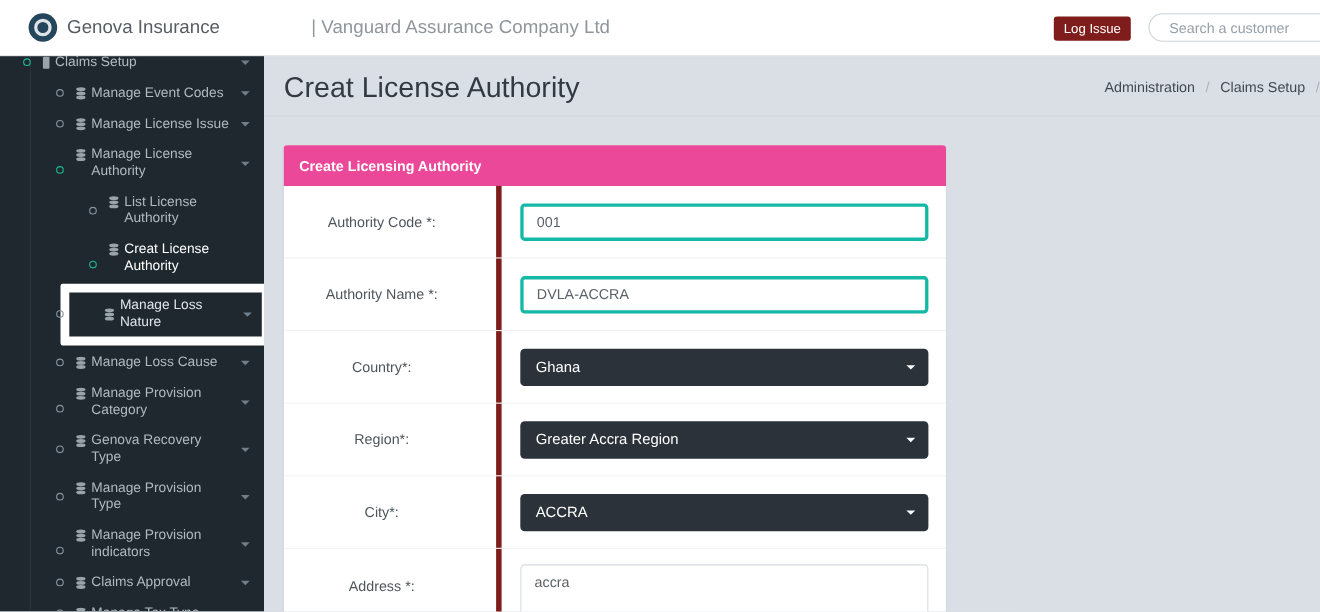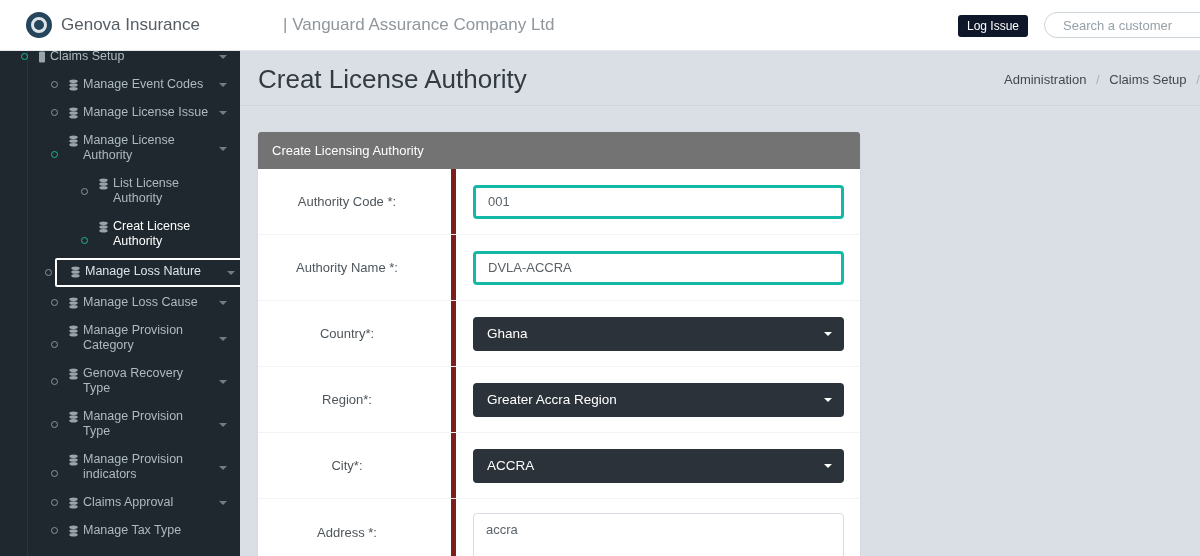--- a/index.html
+++ b/index.html
@@ -12,21 +12,21 @@
   .header{
     position:absolute;left:0;top:0;width:1200px;height:50px;background:#ffffff;
     border-bottom:1px solid #e4e8eb;z-index:20;
   }
   .brand{position:absolute;left:26px;top:0;height:50px;display:flex;align-items:center;gap:9px;}
   .logo{width:26px;height:26px;border-radius:50%;background:#24455c;position:relative;flex:0 0 auto;}
   .logo::after{content:'';position:absolute;inset:5px;border-radius:50%;border:3px solid rgba(255,255,255,.85);}
   .brand-name{font-size:17px;color:#565d63;}
   .company{position:absolute;left:283px;top:50%;transform:translateY(-50%);font-size:17px;color:#8f969c;white-space:nowrap;}
   .log-issue{
-    position:absolute;left:958px;top:15px;height:22px;background:#0f172a;color:#fff;
+    position:absolute;left:958px;top:15px;height:22px;background:#7f1d1d;color:#fff;
     border:none;border-radius:3px;font-size:12px;padding:0 9px;line-height:22px;
     font-family:inherit;cursor:pointer;
   }
   .search-pill{
     position:absolute;left:1044px;top:12px;width:170px;height:26px;border-radius:14px;
     border:1px solid #cdd4d9;background:#fff;padding:0 12px 0 18px;font-size:13px;color:#4e565c;
     font-family:inherit;outline:none;box-sizing:border-box;
   }
   .search-pill::placeholder{color:#97a1a9;}
   
@@ -55,40 +55,40 @@
   .lvl1 .bullet{left:21px;}
   .lvl2 .bullet{left:51px;}
   .lvl3 .bullet{left:81px;}
   .bullet.teal{border-color:#1cb898;}
   .two-line .bullet{top:auto;margin-top:0;bottom:12px;}
   .caret{
     position:absolute;right:13px;top:50%;margin-top:-2px;width:0;height:0;
     border-left:4px solid transparent;border-right:4px solid transparent;border-top:4px solid #6f7e89;
   }
   .nav-item.focused{
-    margin:2px 0 2px 55px;margin-right:-6px;border:2px solid #ffffff;border-radius:2px;
-    padding:4px 26px 6px 13px;
+    margin:2px 0 2px 55px;margin-right:-6px;border:8px solid #ffffff;border-radius:2px;
+    padding:4px 26px 6px 31px;
     align-items:center;
   }
   .nav-item.focused .nav-label{color:#dde4e9;}
   .nav-item.focused .bullet{left:-12px;}
   .nav-item.focused .caret{right:9px;}
   
   .content{position:absolute;left:240px;top:50px;right:0;bottom:0;background:#d9dfe5;}
   .page-head{position:relative;padding:13px 18px 9px;border-bottom:1px solid #ccd4da;}
   .page-title{margin:0;font-size:26px;line-height:33px;font-weight:500;color:#333a41;}
   .breadcrumb{position:absolute;left:764px;top:22px;font-size:13px;color:#414950;white-space:nowrap;}
   .breadcrumb .crumb{color:#414950;cursor:pointer;}
   .breadcrumb .sep{color:#aab3ba;margin:0 6px;}
   .panel{
     margin:26px 0 0 18px;width:602px;background:#ffffff;border-radius:3px;
     box-shadow:0 1px 2px rgba(0,0,0,.08);
   }
   .panel-heading{
-    height:37px;line-height:37px;background:#737373;color:#ffffff;font-size:13px;font-weight:normal;
+    height:37px;line-height:37px;background:#ec4899;color:#ffffff;font-size:13px;font-weight:bold;
     padding:0 14px;border-radius:3px 3px 0 0;
   }
   .form-row{display:flex;align-items:center;min-height:65px;border-bottom:1px solid #f1f3f4;}
   .label-col{
     width:198px;flex:0 0 198px;align-self:stretch;display:flex;align-items:center;justify-content:center;
     padding-right:25px;box-sizing:border-box;border-right:5px solid #7f1d1d;padding-left:10px;
   }
   .field-label{font-size:13px;color:#4e565c;text-align:right;}
   .input-col{flex:1;padding:0 16px 0 17px;position:relative;}
   .text-input{

